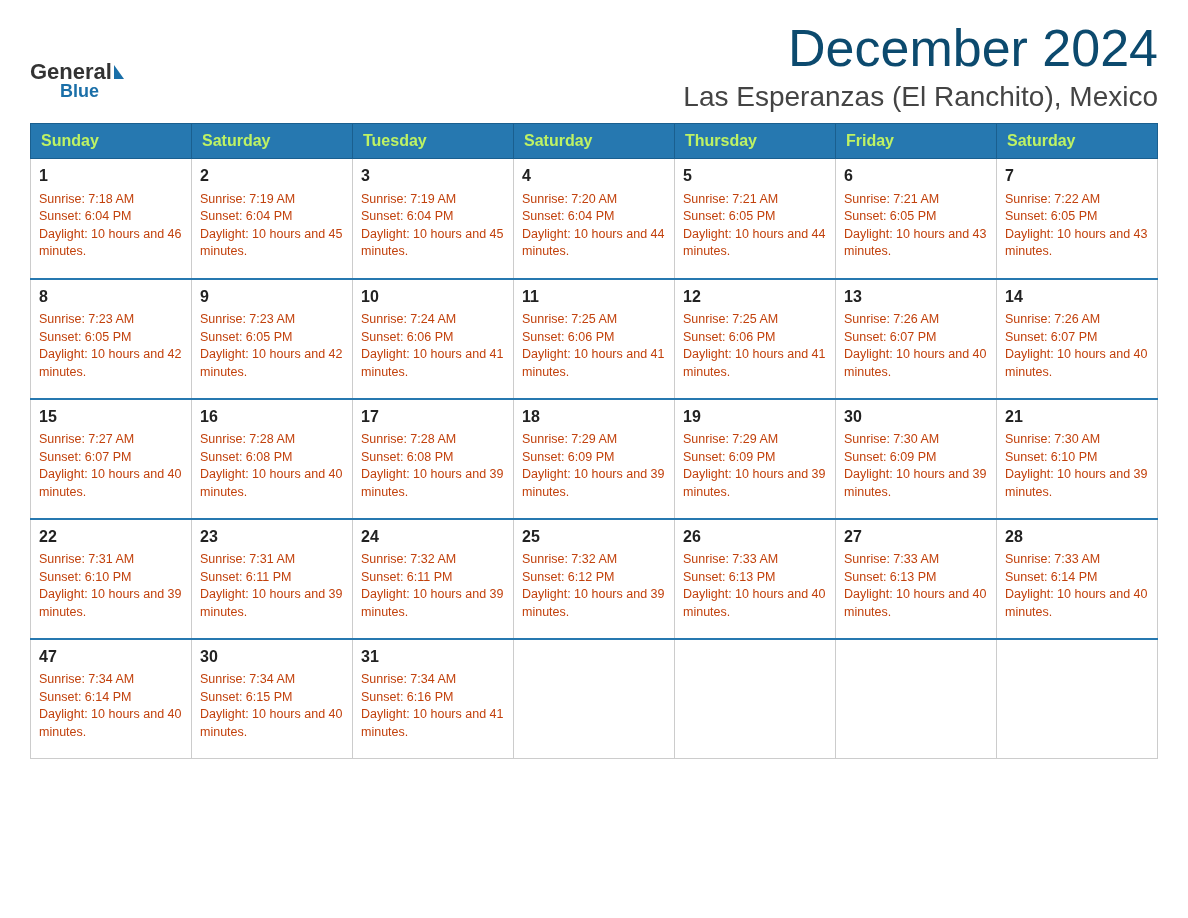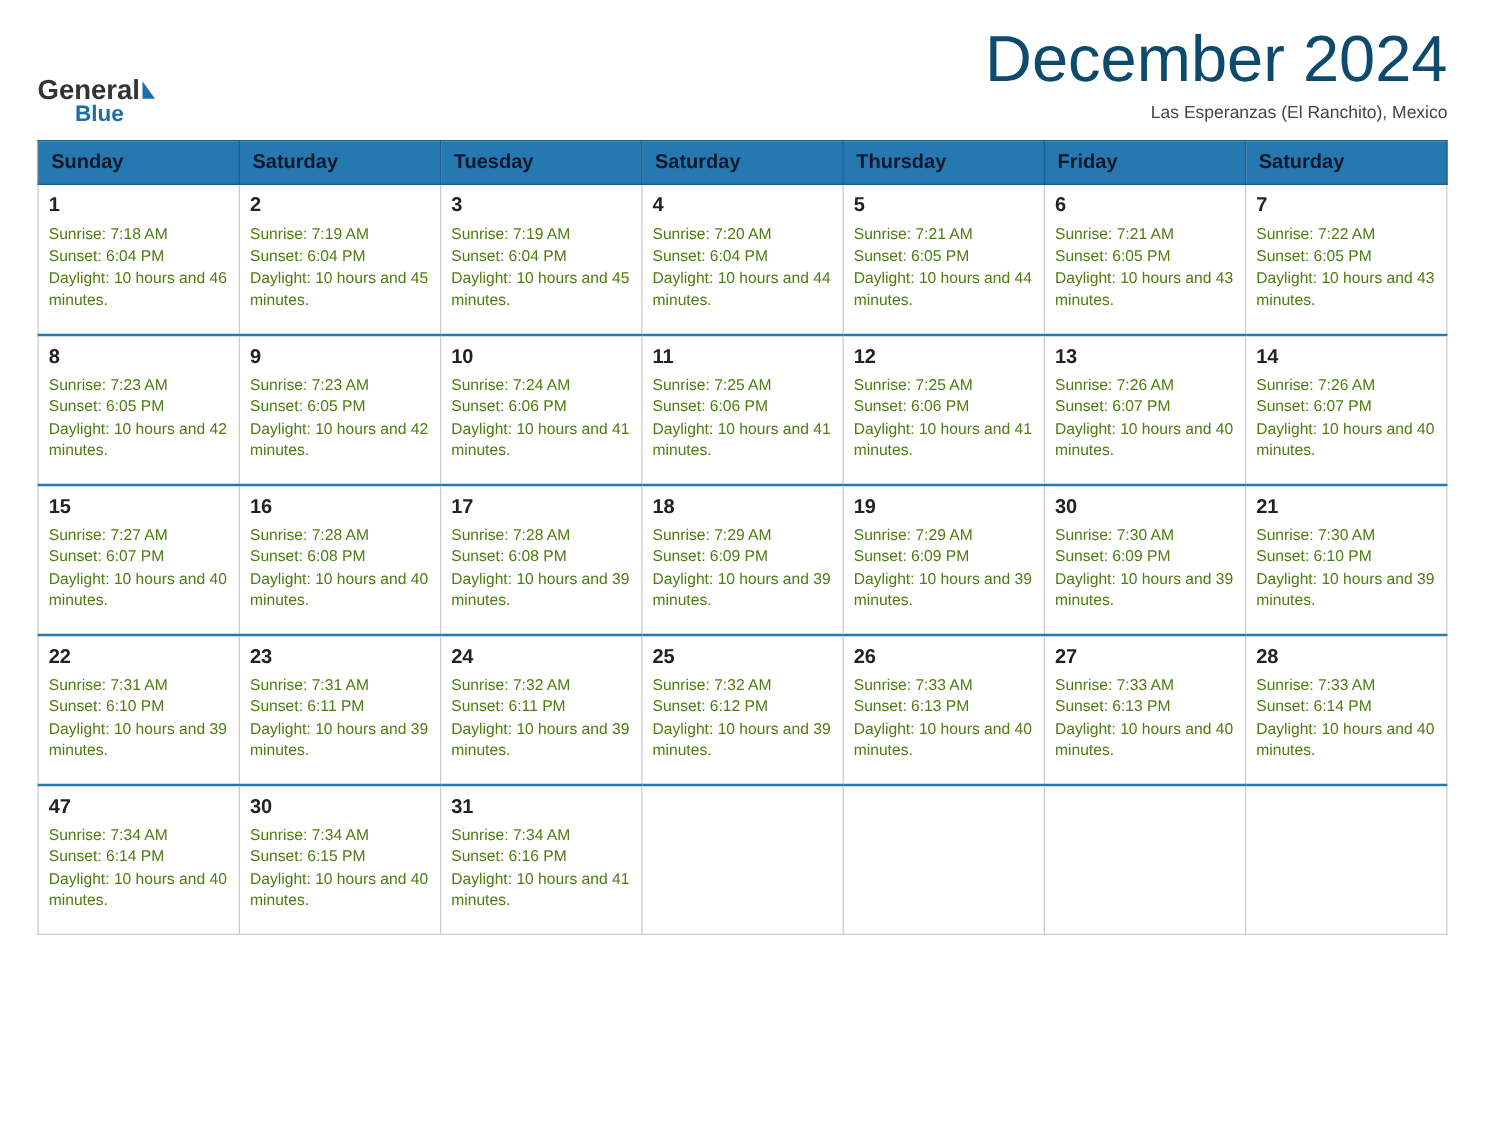--- a/index.html
+++ b/index.html
@@ -44,32 +44,32 @@
     .title-section {
       text-align: right;
     }
     .main-title {
       font-size: 52px;
       font-weight: normal;
       color: #0c4a6e;
       line-height: 1.1;
     }
     .subtitle {
-      font-size: 14px;
+      font-size: 28px;
       color: #444;
       margin-top: 4px;
     }
     .calendar-table {
       width: 100%;
       border-collapse: collapse;
       margin-top: 10px;
     }
     .calendar-table th {
       background-color: #2678b0;
-      color: #0f172a;
+      color: #bef264;
       font-size: 16px;
       font-weight: bold;
       padding: 8px 10px;
       text-align: left;
       border: 1px solid #1a5f8f;
     }
     .calendar-table td {
       vertical-align: top;
       padding: 6px 8px;
       border: 1px solid #ccc;
@@ -84,21 +84,21 @@
       background: #fff;
     }
     .day-number {
       font-size: 16px;
       font-weight: bold;
       color: #222;
       display: block;
       margin-bottom: 3px;
     }
     .day-info {
-      color: #4d7c0f;
+      color: #c2410c;
       font-size: 12.5px;
     }
     .row-divider td {
       border-top: 2px solid #2678b0;
     }
     .logo-line2 {
       display: flex;
       align-items: center;
       margin-top: -4px;
       padding-left: 30px;

